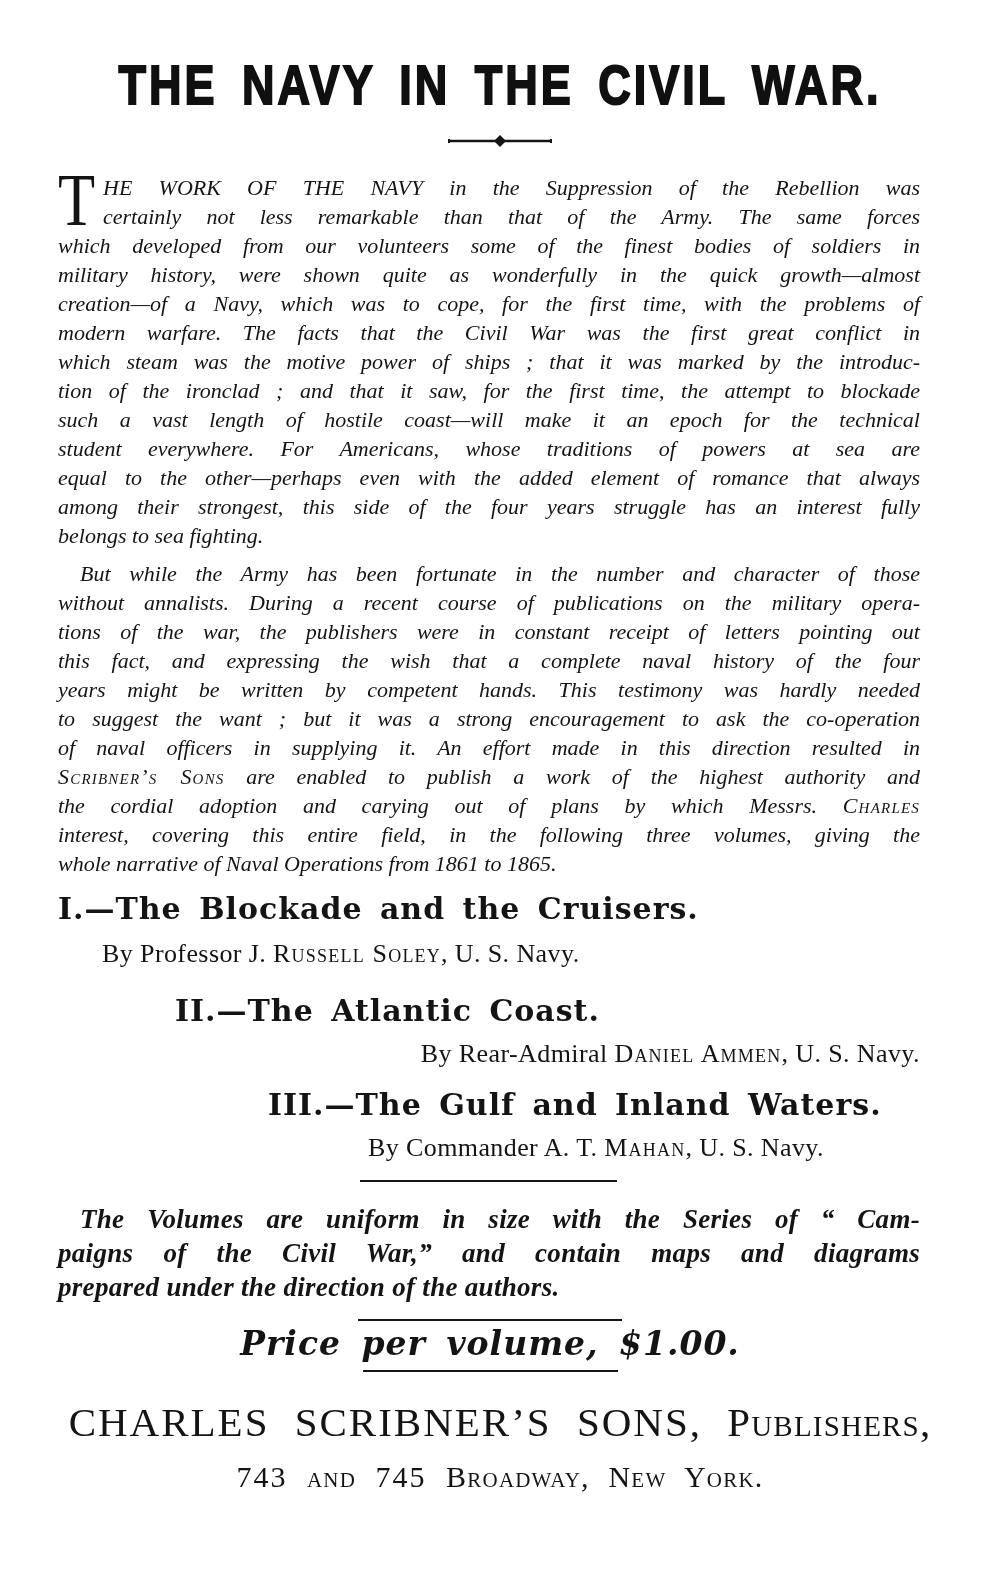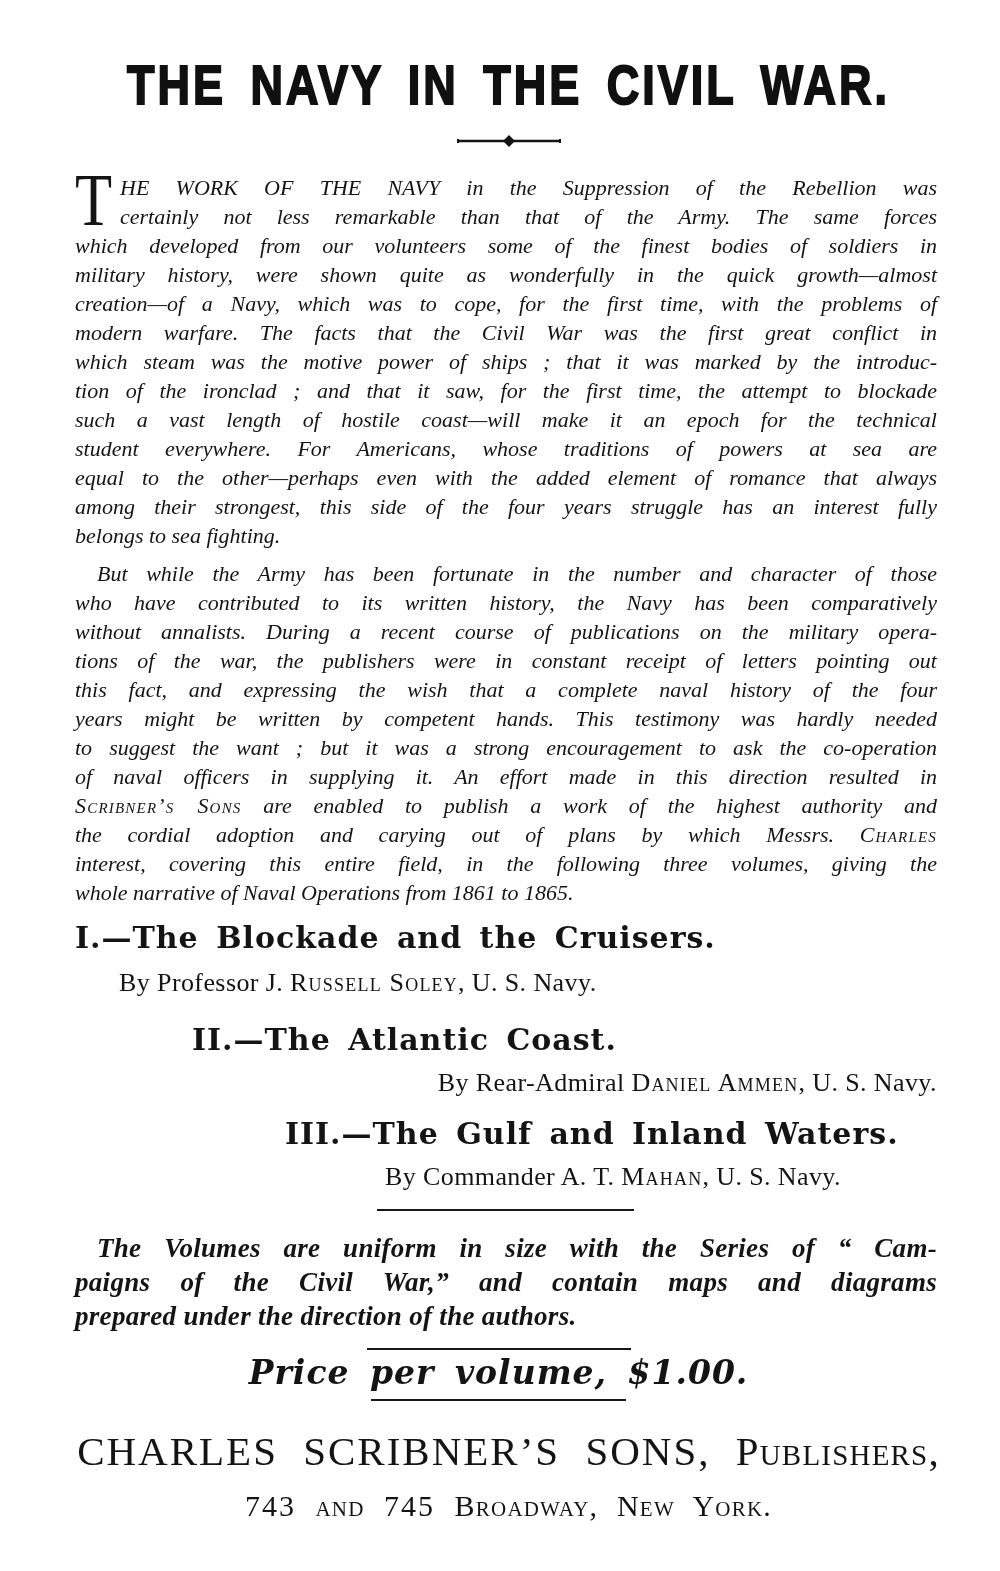--- a/index.html
+++ b/index.html
@@ -1,17 +1,17 @@
 <!DOCTYPE html>
 <html><head>
 <meta charset="utf-8">
 <style>
   html,body{margin:0;padding:0;background:#ffffff;}
   body{width:1000px;height:1571px;font-family:"Liberation Serif",serif;color:#141414;}
-  .page{position:relative;width:1000px;height:1571px;overflow:hidden;background:#ffffff;padding-top:58px;box-sizing:border-box;padding-left:17px;}
+  .page{position:relative;width:1000px;height:1571px;overflow:hidden;background:#ffffff;padding-top:58px;box-sizing:border-box;}
 
   
   .title{margin:0;text-align:center;font-family:"Liberation Sans",sans-serif;font-weight:700;
          font-size:45px;line-height:1;letter-spacing:3px;word-spacing:9px;color:#101010;
          -webkit-text-stroke:1.6px #101010;transform:scaleY(1.22);transform-origin:center top;}
 
   
   .ornament{width:110px;margin:30px auto 0 auto;height:16px;text-align:center;}
 
   
@@ -85,21 +85,20 @@
           <div class="pline">student everywhere. For Americans, whose traditions of powers at sea are</div>
           <div class="pline">equal to the other—perhaps even with the added element of romance that always</div>
           <div class="pline">among their strongest, this side of the four years struggle has an interest fully</div>
           <div class="pline last">belongs to sea fighting.</div>
         </div>
     </div>
 
     <div class="para para2">
       <div class="plines indented">
           <div class="pline">But while the Army has been fortunate in the number and character of those</div>
-          <div class="pline">who have contributed to its written history, the Navy has been comparatively</div>
           <div class="pline">without annalists. During a recent course of publications on the military opera-</div>
           <div class="pline">tions of the war, the publishers were in constant receipt of letters pointing out</div>
           <div class="pline">this fact, and expressing the wish that a complete naval history of the four</div>
           <div class="pline">years might be written by competent hands. This testimony was hardly needed</div>
           <div class="pline">to suggest the want ; but it was a strong encouragement to ask the co-operation</div>
           <div class="pline">of naval officers in supplying it. An effort made in this direction resulted in</div>
           <div class="pline"><span class="sc">Scribner’s Sons</span><span> are enabled to publish a work of the highest authority and</span></div>
           <div class="pline"><span>the cordial adoption and carying out of plans by which Messrs. </span><span class="sc">Charles</span></div>
           <div class="pline">interest, covering this entire field, in the following three volumes, giving the</div>
           <div class="pline last">whole narrative of Naval Operations from 1861 to 1865.</div>

